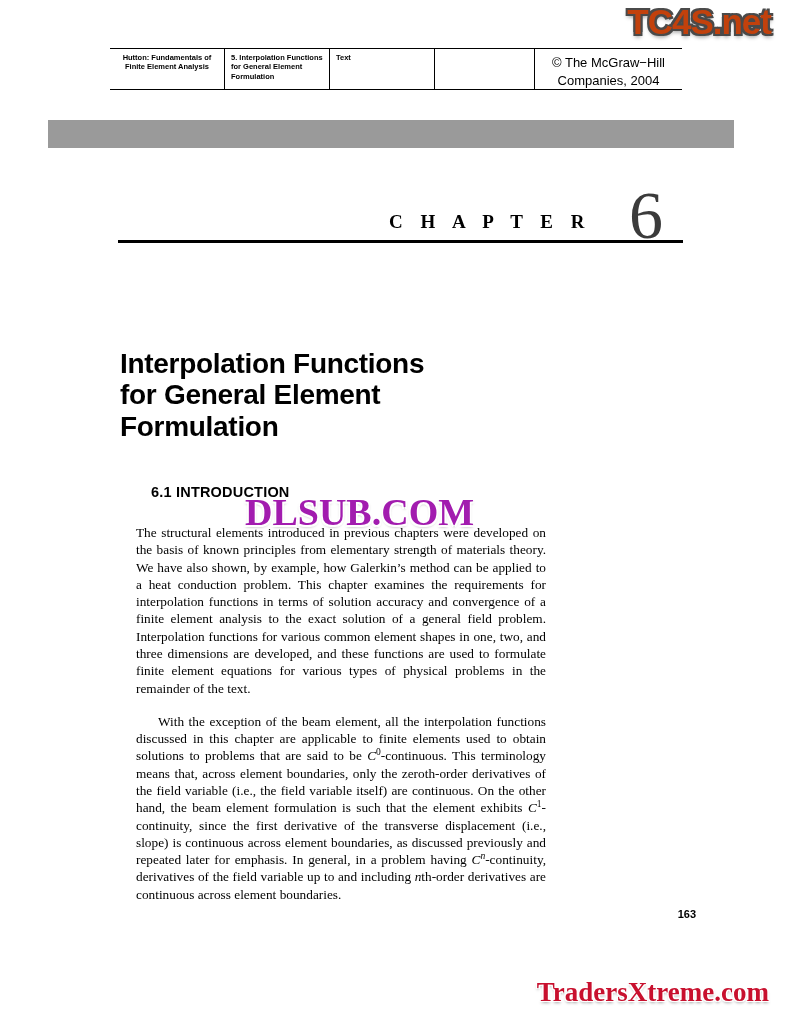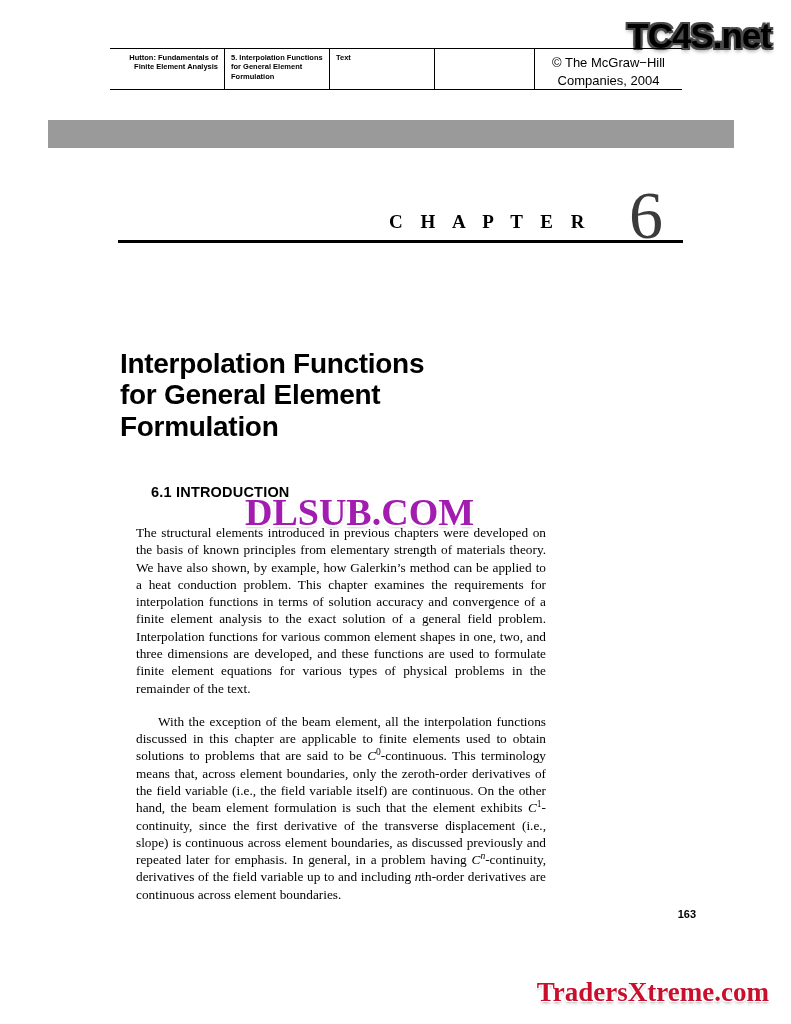--- a/index.html
+++ b/index.html
@@ -12,26 +12,26 @@
     height: 1024px;
     position: relative;
     font-family: "Liberation Serif", serif;
     color: #000;
     overflow: hidden;
   }
 
   
   .wm-top {
     position: absolute;
-    top: 16px;
+    top: 2px;
     right: 20px;
     font-family: "Liberation Sans", sans-serif;
     font-weight: bold;
     font-size: 35px;
-    color: #000000;
+    color: #c2410c;
     letter-spacing: -1px;
     text-shadow:
       -2px -2px 0 #4a4a4a,
        2px -2px 0 #4a4a4a,
       -2px  2px 0 #4a4a4a,
        2px  2px 0 #4a4a4a,
        0 3px 4px rgba(0,0,0,0.45);
   }
   .wm-mid {
     position: absolute;
@@ -79,21 +79,21 @@
     display: flex;
     font-family: "Liberation Sans", sans-serif;
   }
   .runhead .cell {
     box-sizing: border-box;
     padding: 4px 6px 0 6px;
     font-size: 7.5px;
     font-weight: bold;
     line-height: 1.25;
   }
-  .runhead .c1 { width: 115px; border-right: 1px solid #000; text-align: right; }
+  .runhead .c1 { width: 115px; border-right: 1px solid #000; text-align: center; }
   .runhead .c2 { width: 105px; border-right: 1px solid #000; }
   .runhead .c3 { width: 105px; border-right: 1px solid #000; }
   .runhead .c4 { width: 100px; border-right: 1px solid #000; }
   .runhead .c5 {
     width: 147px;
     text-align: center;
     font-weight: normal;
     font-size: 13px;
     padding-top: 5px;
     line-height: 1.35;

